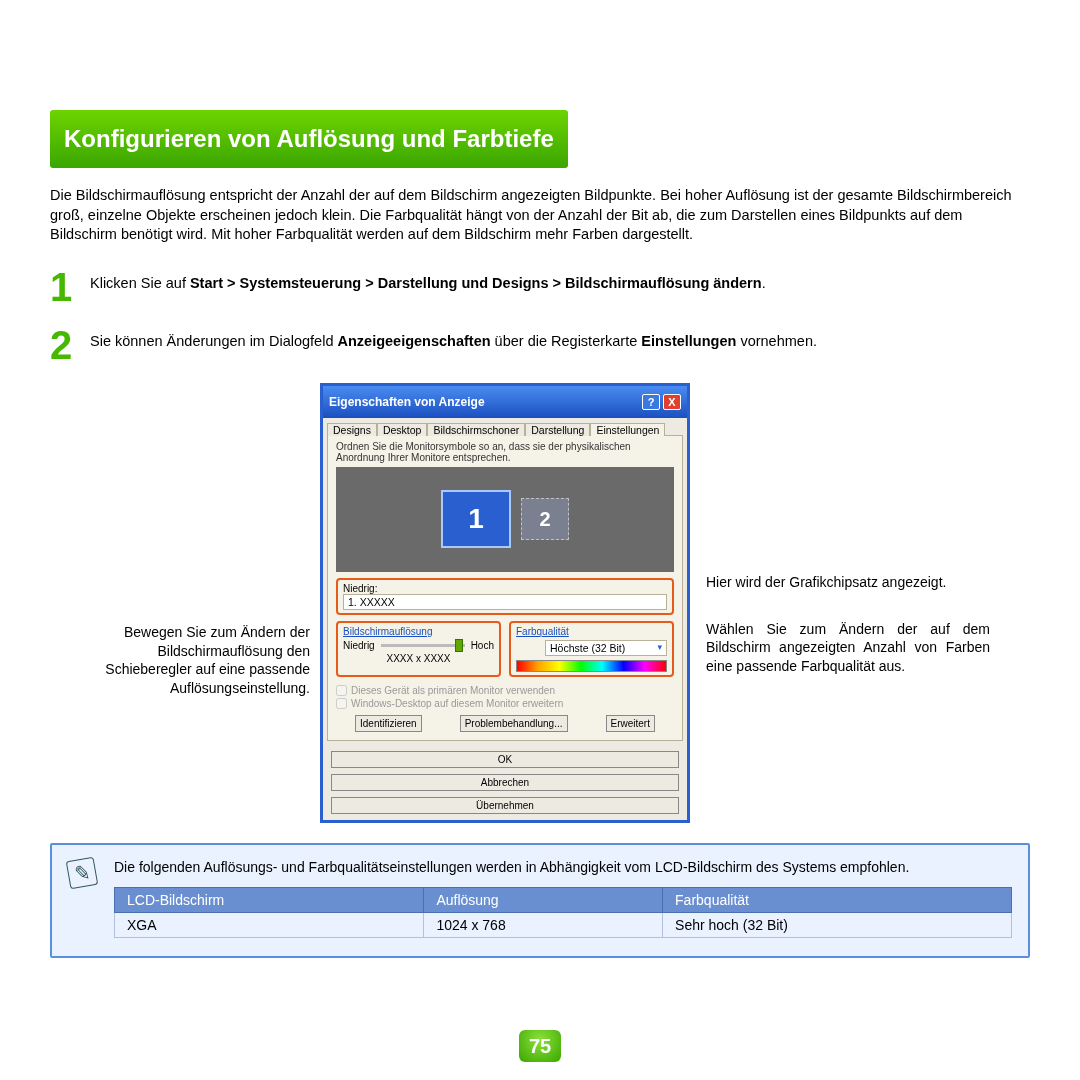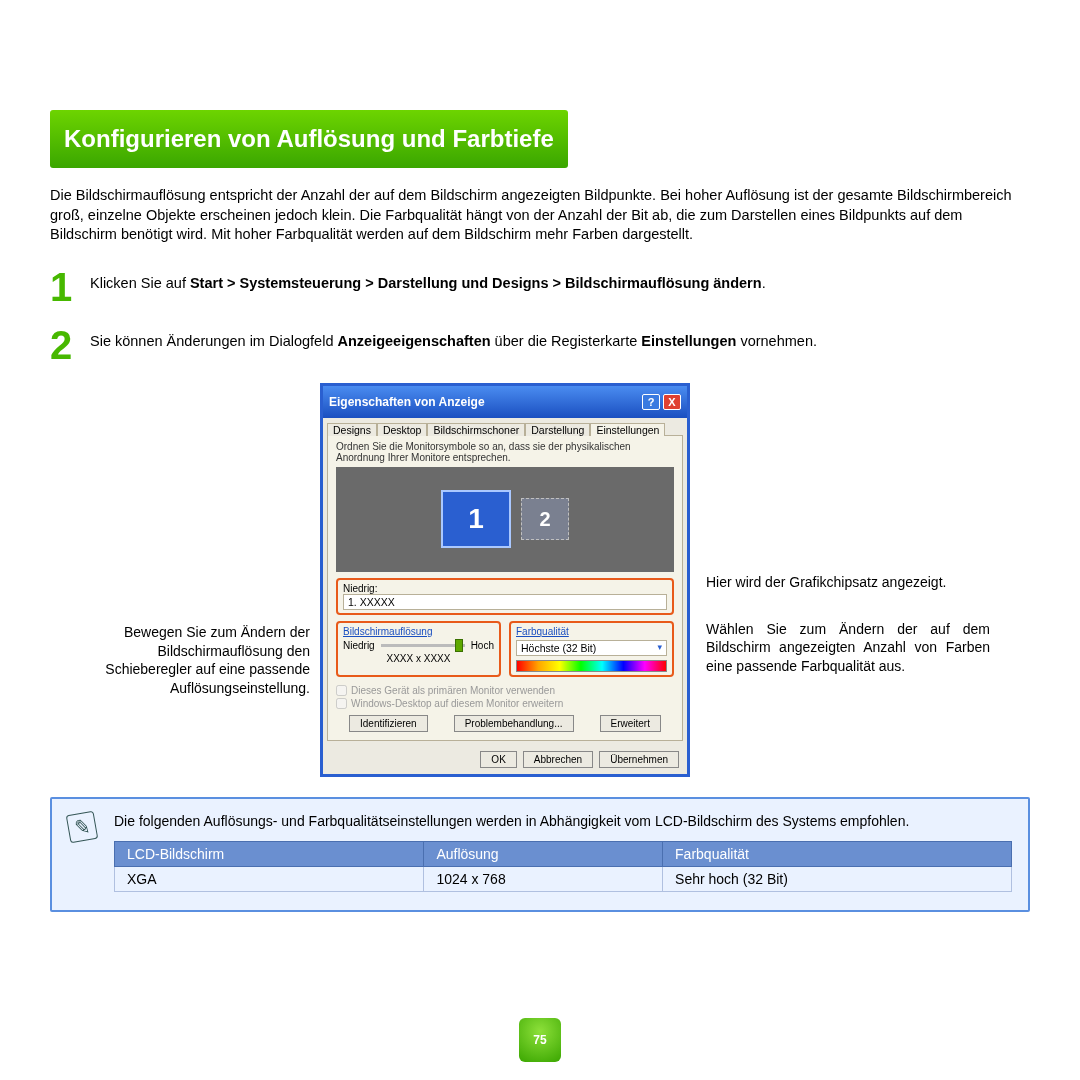--- a/index.html
+++ b/index.html
@@ -70,44 +70,44 @@
 
   .orange { border:2px solid #e85a1a; border-radius:4px; padding:3px 5px; margin-bottom:6px; }
   .row2 { display:flex; gap:8px; }
   .row2 .orange { flex:1; }
   .grp-label { font-size:10px; color:#1a4fc0; margin-bottom:3px; text-decoration: underline; }
   .anzbox { border:1px solid #b8b098; background:#fff; padding:1px 4px; font-size:10.5px; }
   .slider-row { display:flex; justify-content:flex-end; font-size:10px; margin:2px 0; align-items:center; }
   .slider-track { flex:1; height:3px; background:#bbb; margin:0 6px; position:relative; }
   .slider-thumb { position:absolute; right:2px; top:-5px; width:8px; height:13px; background:#5ea800; border:1px solid #3a7000; }
   .resval { text-align:center; font-size:10px; }
-  .colorbox { border:1px solid #b8b098; background:#fff; padding:1px 4px; font-size:10.5px; display:flex; justify-content:space-between; }
+  .colorbox { border:1px solid #b8b098; background:#fff; padding:1px 4px; font-size:10.5px; display:flex; justify-content:space-between;margin-left:29px; }
   .chev { color:#2a5fd0; font-size:9px; }
   .spectrum { height:12px; margin-top:4px; background: linear-gradient(to right, red, orange, yellow, lime, cyan, blue, magenta, red); border:1px solid #888; }
   .chk { font-size:10px; color:#999; display:flex; align-items:center; gap:4px; margin:2px 0; }
   .chk input { width:11px; height:11px; }
   .btnrow { display:flex; justify-content:space-around; margin-top:6px; }
-  .winbtn { border:1px solid #888; background:#eceae1; font-size:10px; padding:2px 10px; border-radius:0; }
-  .bottom-btns { display:flex; justify-content:flex-end; gap:6px; padding:6px 8px; background:#eceae1; }
+  .winbtn { border:1px solid #888; background:#eceae1; font-size:10px; padding:2px 4px; border-radius:0; }
+  .bottom-btns { display:flex; justify-content:flex-end; gap:6px; padding:6px 8px; background:#eceae1;flex-direction:column; }
 
   
   .notebox { border:2px solid #5a8fe0; background:#eaf2ff; border-radius:2px; padding:14px 16px 18px 16px; display:flex; gap:18px; margin-top: 6px; }
   .noteicon { width:28px; height:28px; border:1.5px solid #355; color:#355; display:flex; align-items:center; justify-content:center; font-size:20px; border-radius:3px; flex-shrink:0; transform: rotate(-10deg); }
   .noteicon span { transform: rotate(10deg); }
   .notecontent { flex:1; }
   .notetext { font-size:14px; margin-bottom:12px; }
   table { border-collapse: collapse; width: 100%; font-size: 14px; }
   th { background:#6a8fd0; color:#fff; text-align:left; font-weight:normal; padding:4px 12px; border:1px solid #4a6fb0; }
   td { padding:4px 12px; border:1px solid #b0c0e0; background:#eaf2ff; }
 
   .pagenum {
     position:absolute; bottom:18px; left:50%; transform:translateX(-50%);
     background: radial-gradient(circle at 50% 30%, #8de03a, #3aa600);
-    color:#fff; font-weight:bold; font-size:12px;
-    width:42px; height:44px; border-radius:6px;
+    color:#fff; font-weight:bold; font-size:20px;
+    width:42px; height:32px; border-radius:6px;
     display:flex; align-items:center; justify-content:center;
   }
 </style>
 </head>
 <body>
 
 
 
 <div class="section-title">Konfigurieren von Auflösung und Farbtiefe</div>
 

